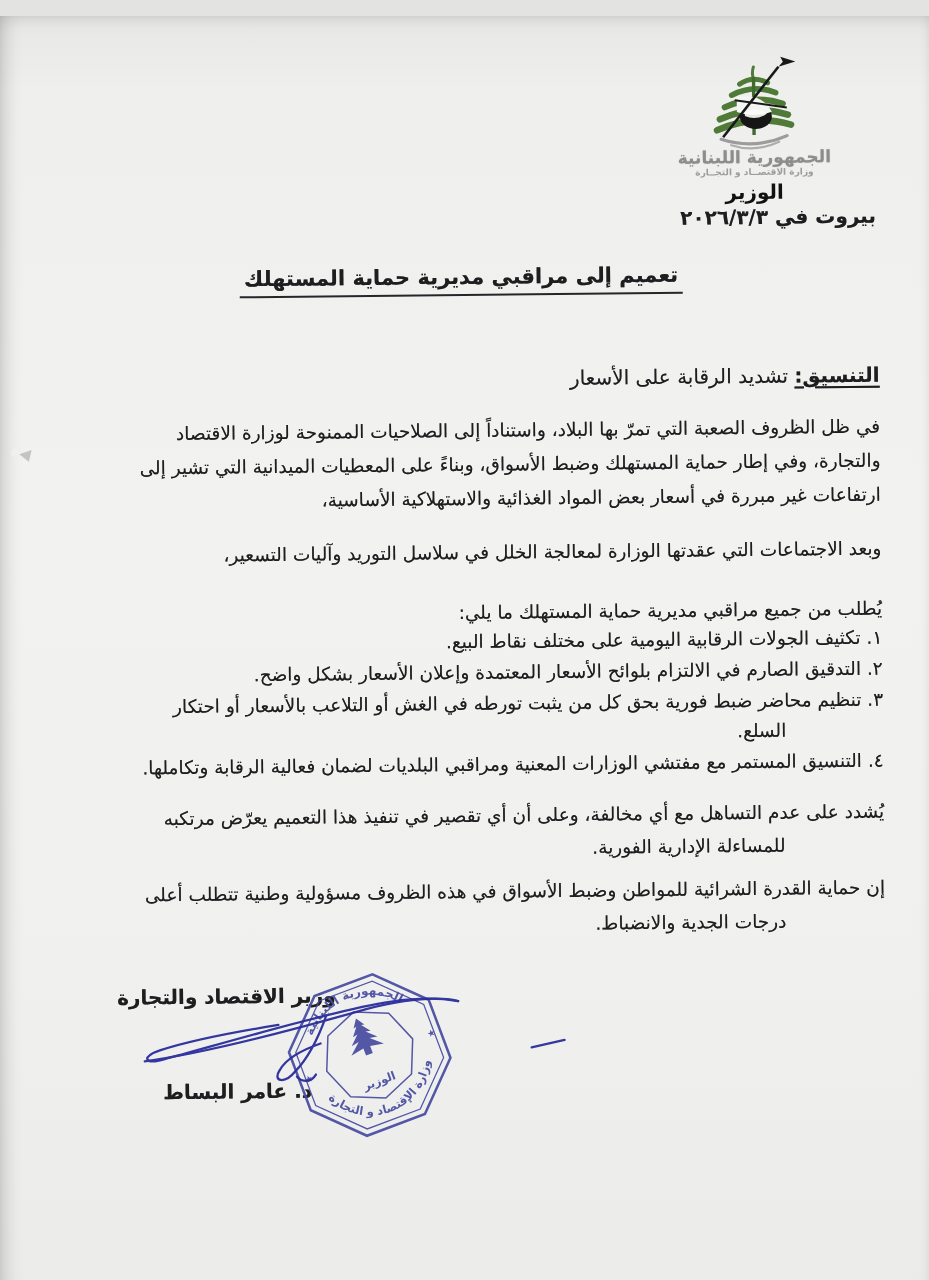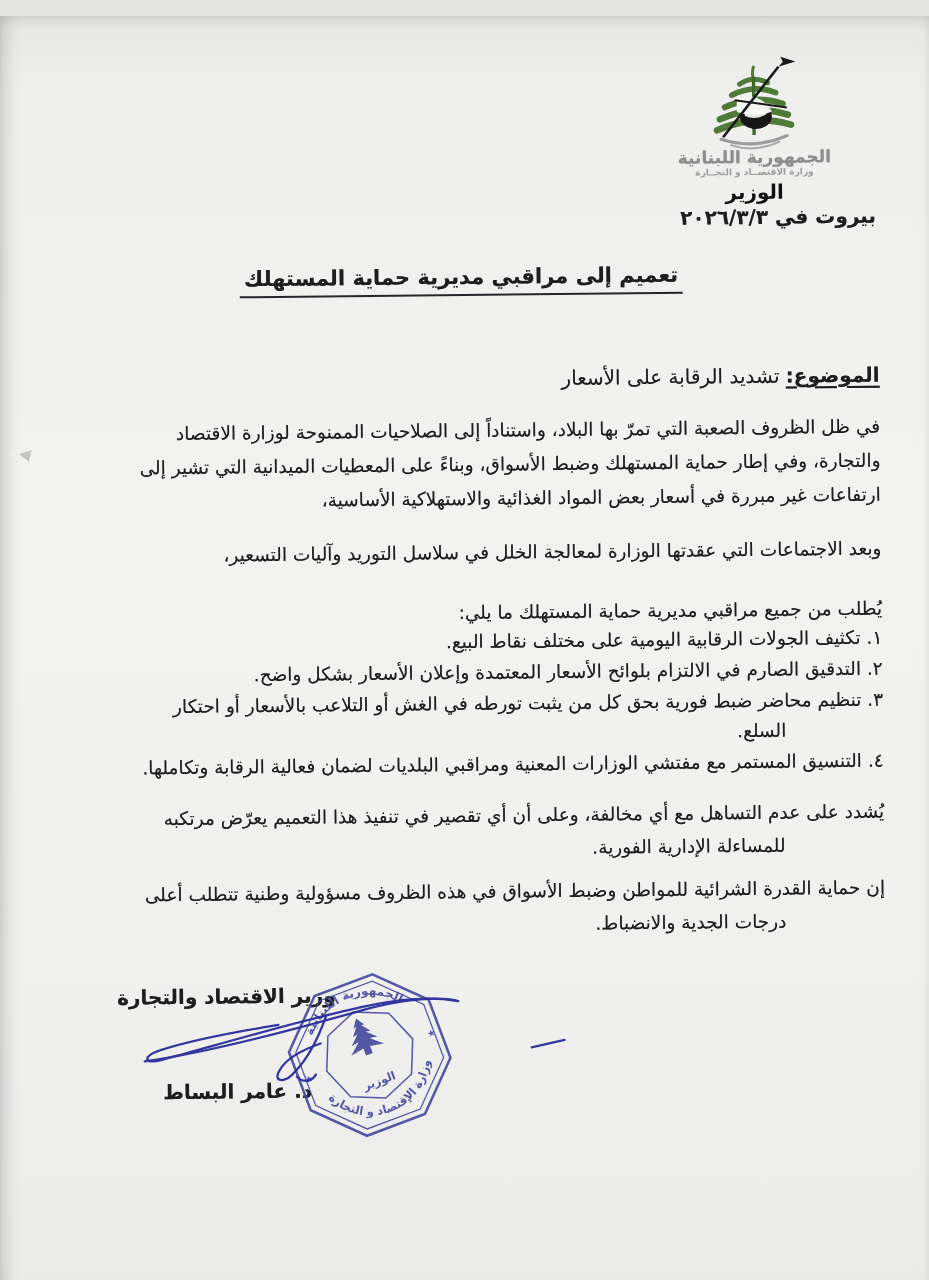--- a/index.html
+++ b/index.html
@@ -110,21 +110,21 @@
       <div class="ministry-small rtl">وزارة الاقتصــاد و التجــارة</div>
       <div class="minister rtl">الوزير</div>
     </div>
 
     <div class="dateline">بيروت في ٢٠٢٦/٣/٣</div>
 
     <div class="doc-title">
       <span>تعميم إلى مراقبي مديرية حماية المستهلك</span>
     </div>
 
-    <div class="subject"><span class="lbl">الموضوع:</span><span> تشديد الرقابة على الأسعار</span></div>
+    <div class="subject"><span class="lbl">التنسيق:</span><span> تشديد الرقابة على الأسعار</span></div>
 
     <div class="txt p1">
         <div>في ظل الظروف الصعبة التي تمرّ بها البلاد، واستناداً إلى الصلاحيات الممنوحة لوزارة الاقتصاد</div>
         <div>والتجارة، وفي إطار حماية المستهلك وضبط الأسواق، وبناءً على المعطيات الميدانية التي تشير إلى</div>
         <div>ارتفاعات غير مبررة في أسعار بعض المواد الغذائية والاستهلاكية الأساسية،</div>
       </div>
     <div class="txt p2">
         <div>وبعد الاجتماعات التي عقدتها الوزارة لمعالجة الخلل في سلاسل التوريد وآليات التسعير،</div>
       </div>
     <div class="txt req">

